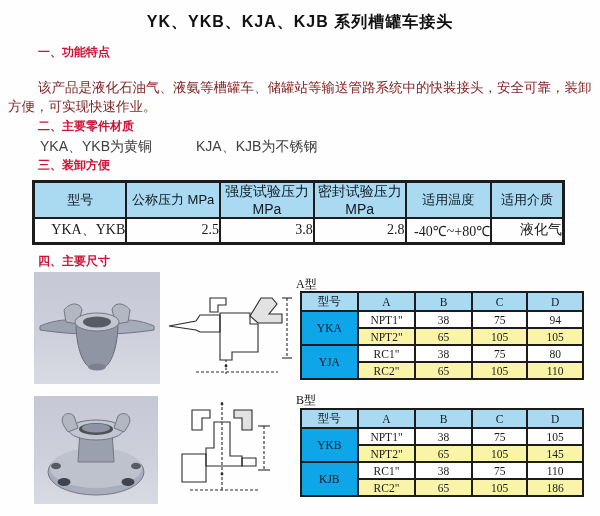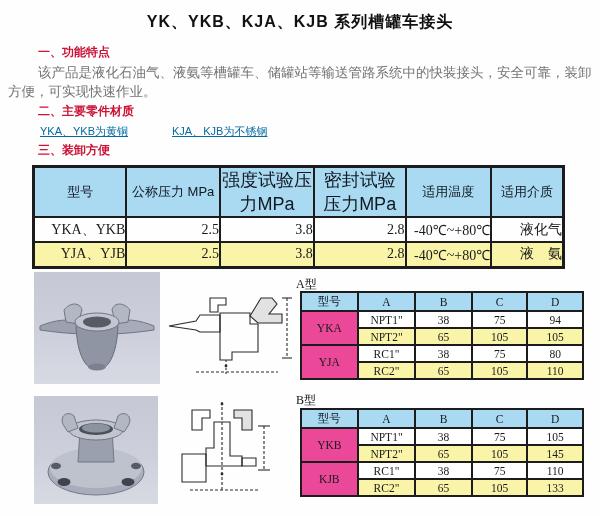--- a/index.html
+++ b/index.html
@@ -12,45 +12,45 @@
   }
   .title {
     text-align: center; font-size: 16px; font-weight: bold;
     letter-spacing: 1px; padding-top: 12px; color:#111;
   }
   .sec-head {
     margin: 0 0 0 38px; font-size: 12px; font-weight: bold;
   }
   .sec1 { margin-top: 11px; }
   .para {
-    margin: 2px 6px 0 8px; width: 588px; font-size: 13.5px;
-    line-height: 19px; text-indent: 30px; color:#737373;
+    margin: 17px 6px 0 8px; width: 588px; font-size: 13.5px;
+    line-height: 19px; text-indent: 30px; color:#7f1d1d;
   }
   .materials {
-    margin: 2px 0 2px 40px; font-size: 11px; line-height: 18px; color:#0369a1;text-decoration:underline;
+    margin: 2px 0 2px 40px; font-size: 14px; line-height: 18px; color:#404040;
   }
   .materials .gap { display:inline-block; width: 44px; }
   .sec2 { margin-top: 2px; }
   .sec3 { margin-top: 2px; }
 
   
   table { border-collapse: collapse; }
   .perf {
     margin: 6px 0 0 32px; width: 533px;
     font-family: "Liberation Serif", serif;
   }
   .perf th, .perf td {
     border: 2px solid #1c1c1c; text-align: center; vertical-align: middle;
   }
   .perf { border: 3px solid #1c1c1c; }
   .perf th {
     background: #a9daf2; font-size: 13px; font-weight: normal;
     height: 28px; font-family: "Liberation Sans", sans-serif; color:#101820;
   }
-  .perf th.small { font-size: 18px; }
+  .perf th.small { font-size: 14px; }
   .perf td { height: 25px; font-size: 14px; text-align: right; }
   .r-yellow td { background: #f9f4a7; }
 
   .sec4 { margin-top: 8px; }
 
   
   .bottom { position: absolute; left: 8px; top: 268px; width: 600px; height: 248px; }
   .abs { position: absolute; }
 
   .photo {
@@ -66,21 +66,21 @@
   }
   .dim th, .dim td {
     border: 2px solid #1c1c1c; text-align: center; vertical-align: middle;
     font-size: 11.5px;
   }
   .dim th {
     background: #a9daf2; font-weight: normal; height: 19px; color:#101820;
   }
   .dim td { height: 17px; background:#fff; }
   .dim td.yellow { background: #f9f4a7; }
-  .dim td.model { background: #ec4899; }
+  .dim td.model { background: #0ea5e9; }
   .dim col.c0 { width: 57px; } .dim col.c1 { width: 58px; }
   .dim col.c2 { width: 57px; } .dim col.c3 { width: 56px; } .dim col.c4 { width: 56px; }
 </style>
 </head>
 <body>
 
 <div id="page">
 
   <div class="title">YK、YKB、KJA、KJB 系列槽罐车接头</div>
 
@@ -105,28 +105,20 @@
       <th style="width:71px">适用介质</th>
     </tr>
     <tr>
       <td>YKA、YKB</td>
       <td>2.5</td>
       <td>3.8</td>
       <td>2.8</td>
       <td>-40℃~+80℃</td>
       <td>液化气</td>
     </tr>
-    <tr class="r-yellow">
-      <td>YJA、YJB</td>
-      <td>2.5</td>
-      <td>3.8</td>
-      <td>2.8</td>
-      <td>-40℃~+80℃</td>
-      <td>液　氨</td>
-    </tr>
   </tbody>
     </table>
 
   <div class="sec-head sec4" style="color:#cc1236">四、主要尺寸</div>
 
   <div class="bottom">
 
     <div class="abs photo" style="left:26px; top:4px; width:126px; height:112px;">
       <svg width="126" height="112" viewBox="0 0 126 112">
         <path d="M6,54 C20,48 36,46 48,50 L52,62 C38,62 20,60 6,58 Z" fill="#9ba1af" stroke="#6f7582" stroke-width="1"></path>
@@ -269,19 +261,19 @@
         <td rowspan="2" class="model">KJB</td>
         <td>RC1"</td>
         <td>38</td>
         <td>75</td>
         <td>110</td>
       </tr>
       <tr>
         <td class="yellow">RC2"</td>
         <td class="yellow">65</td>
         <td class="yellow">105</td>
-        <td class="yellow">133</td>
+        <td class="yellow">186</td>
       </tr>
     </tbody>
       </table>
 
   </div>
 </div>
 
 </body></html>

